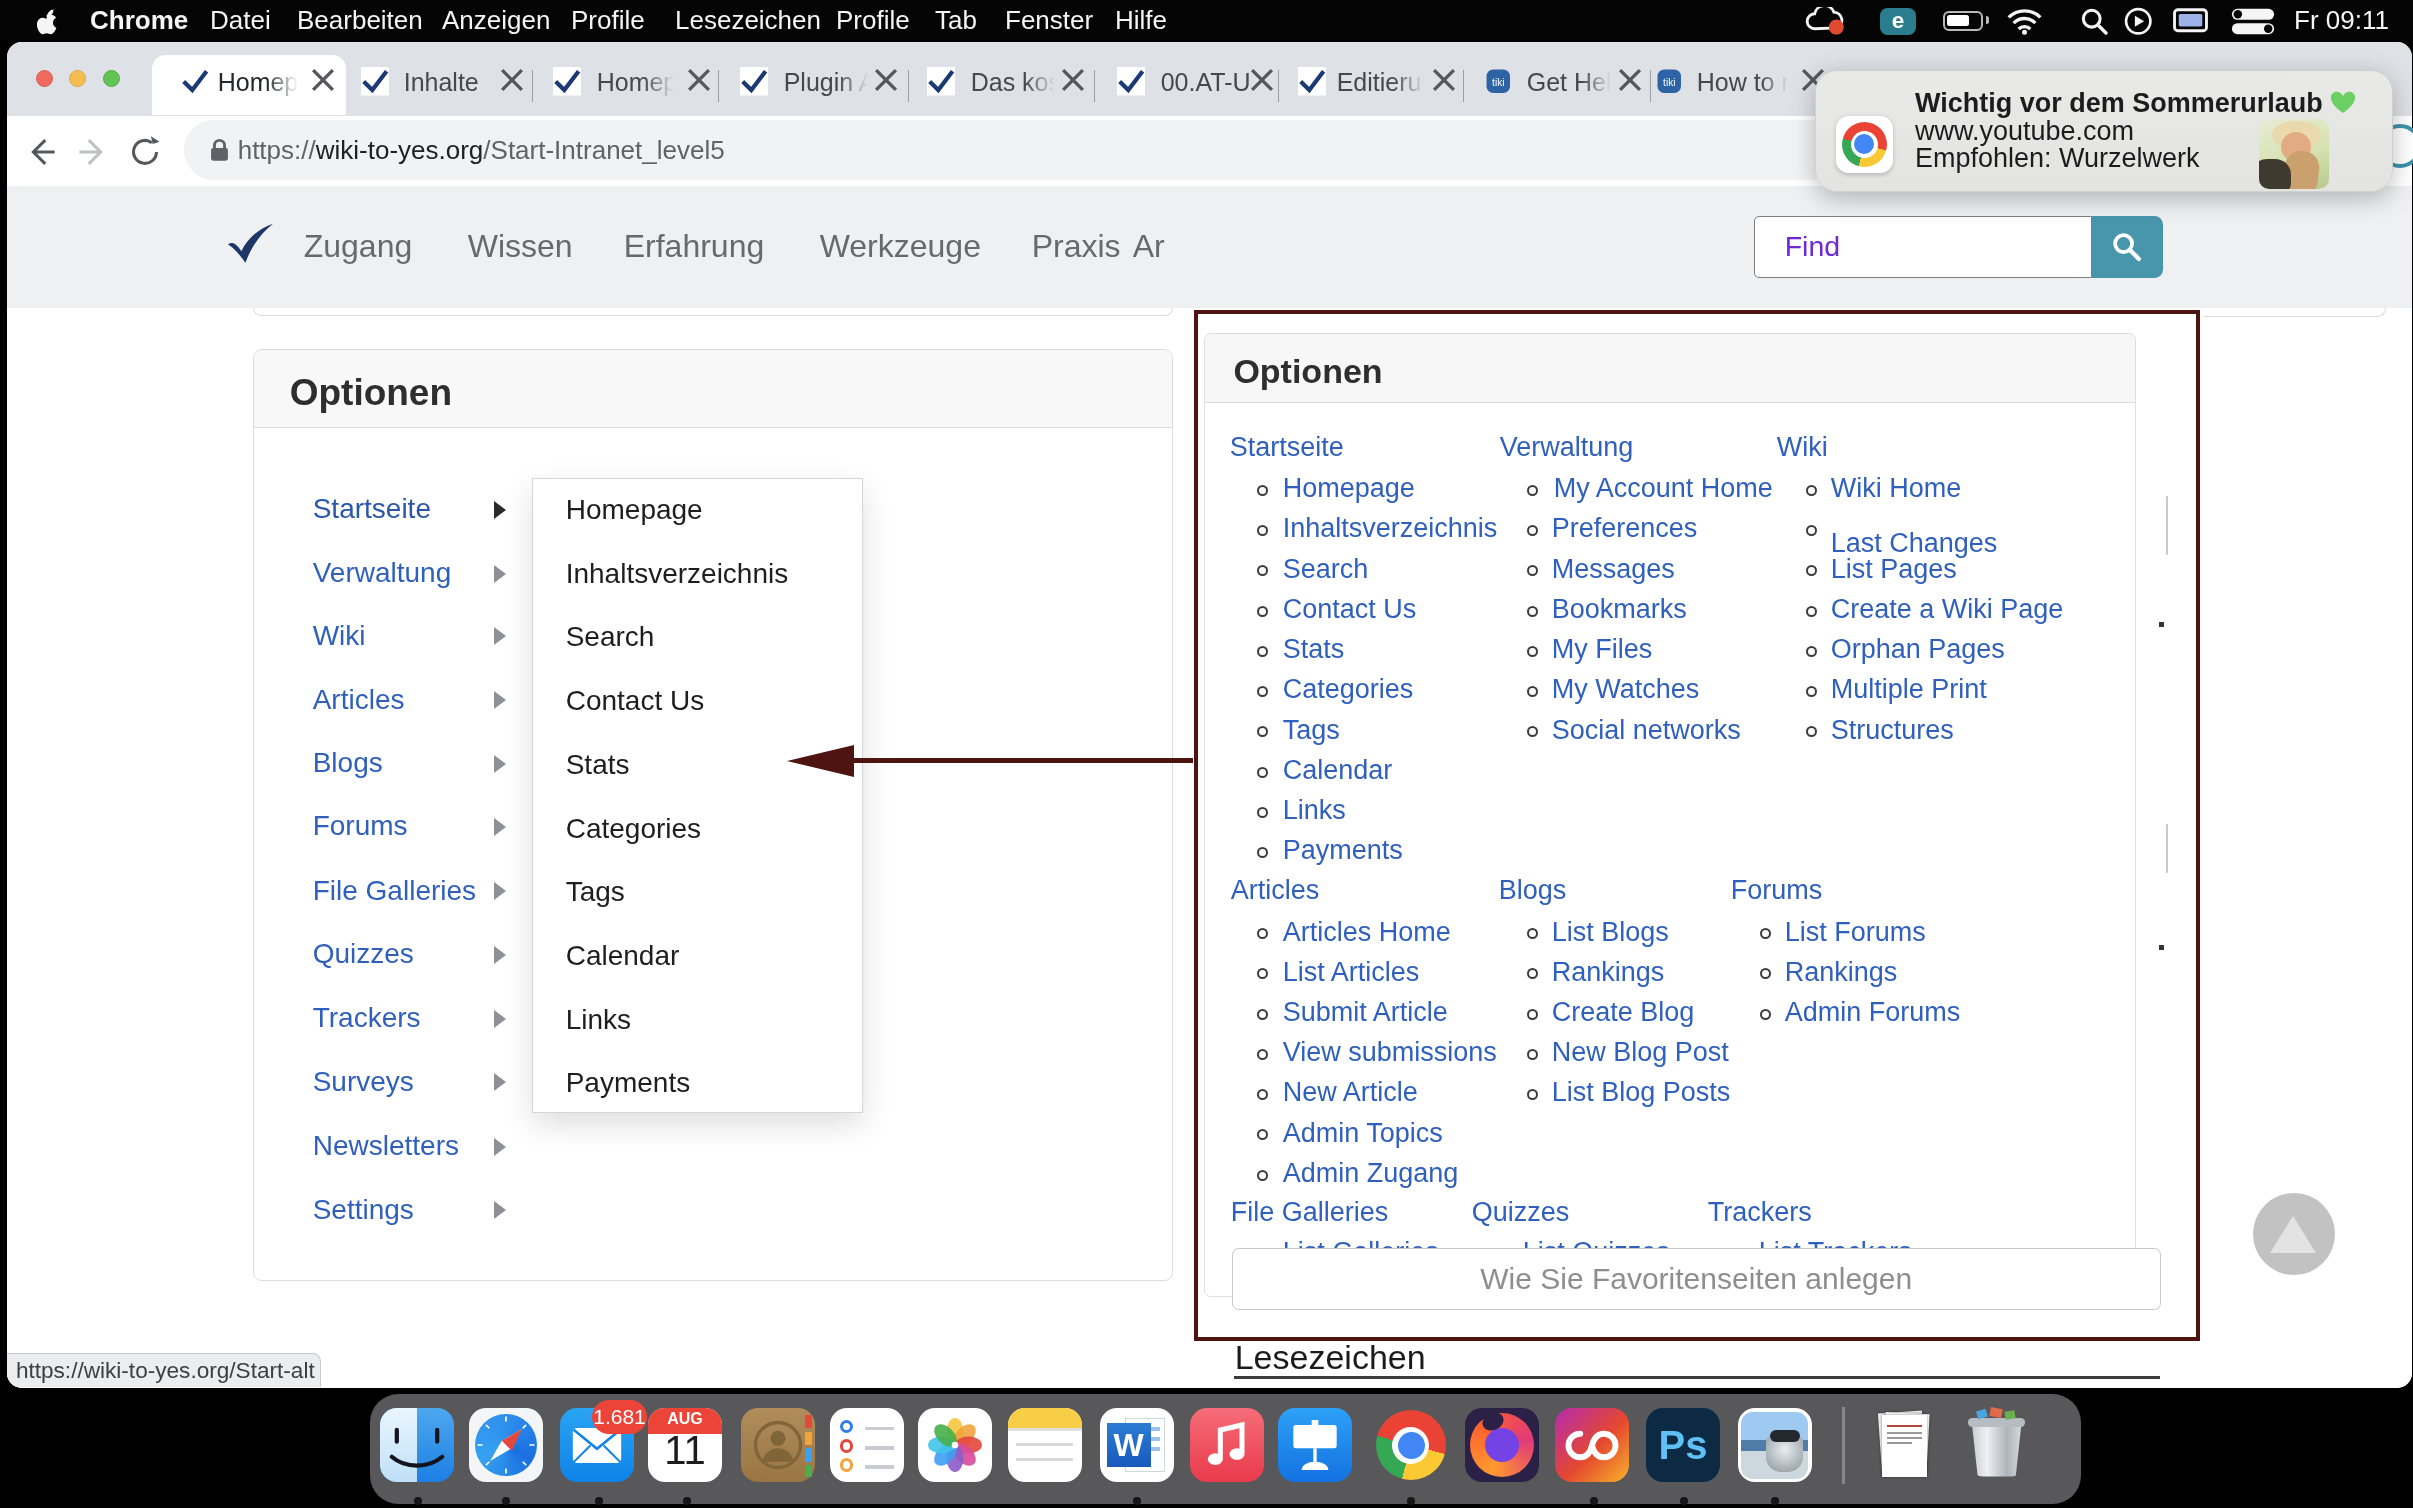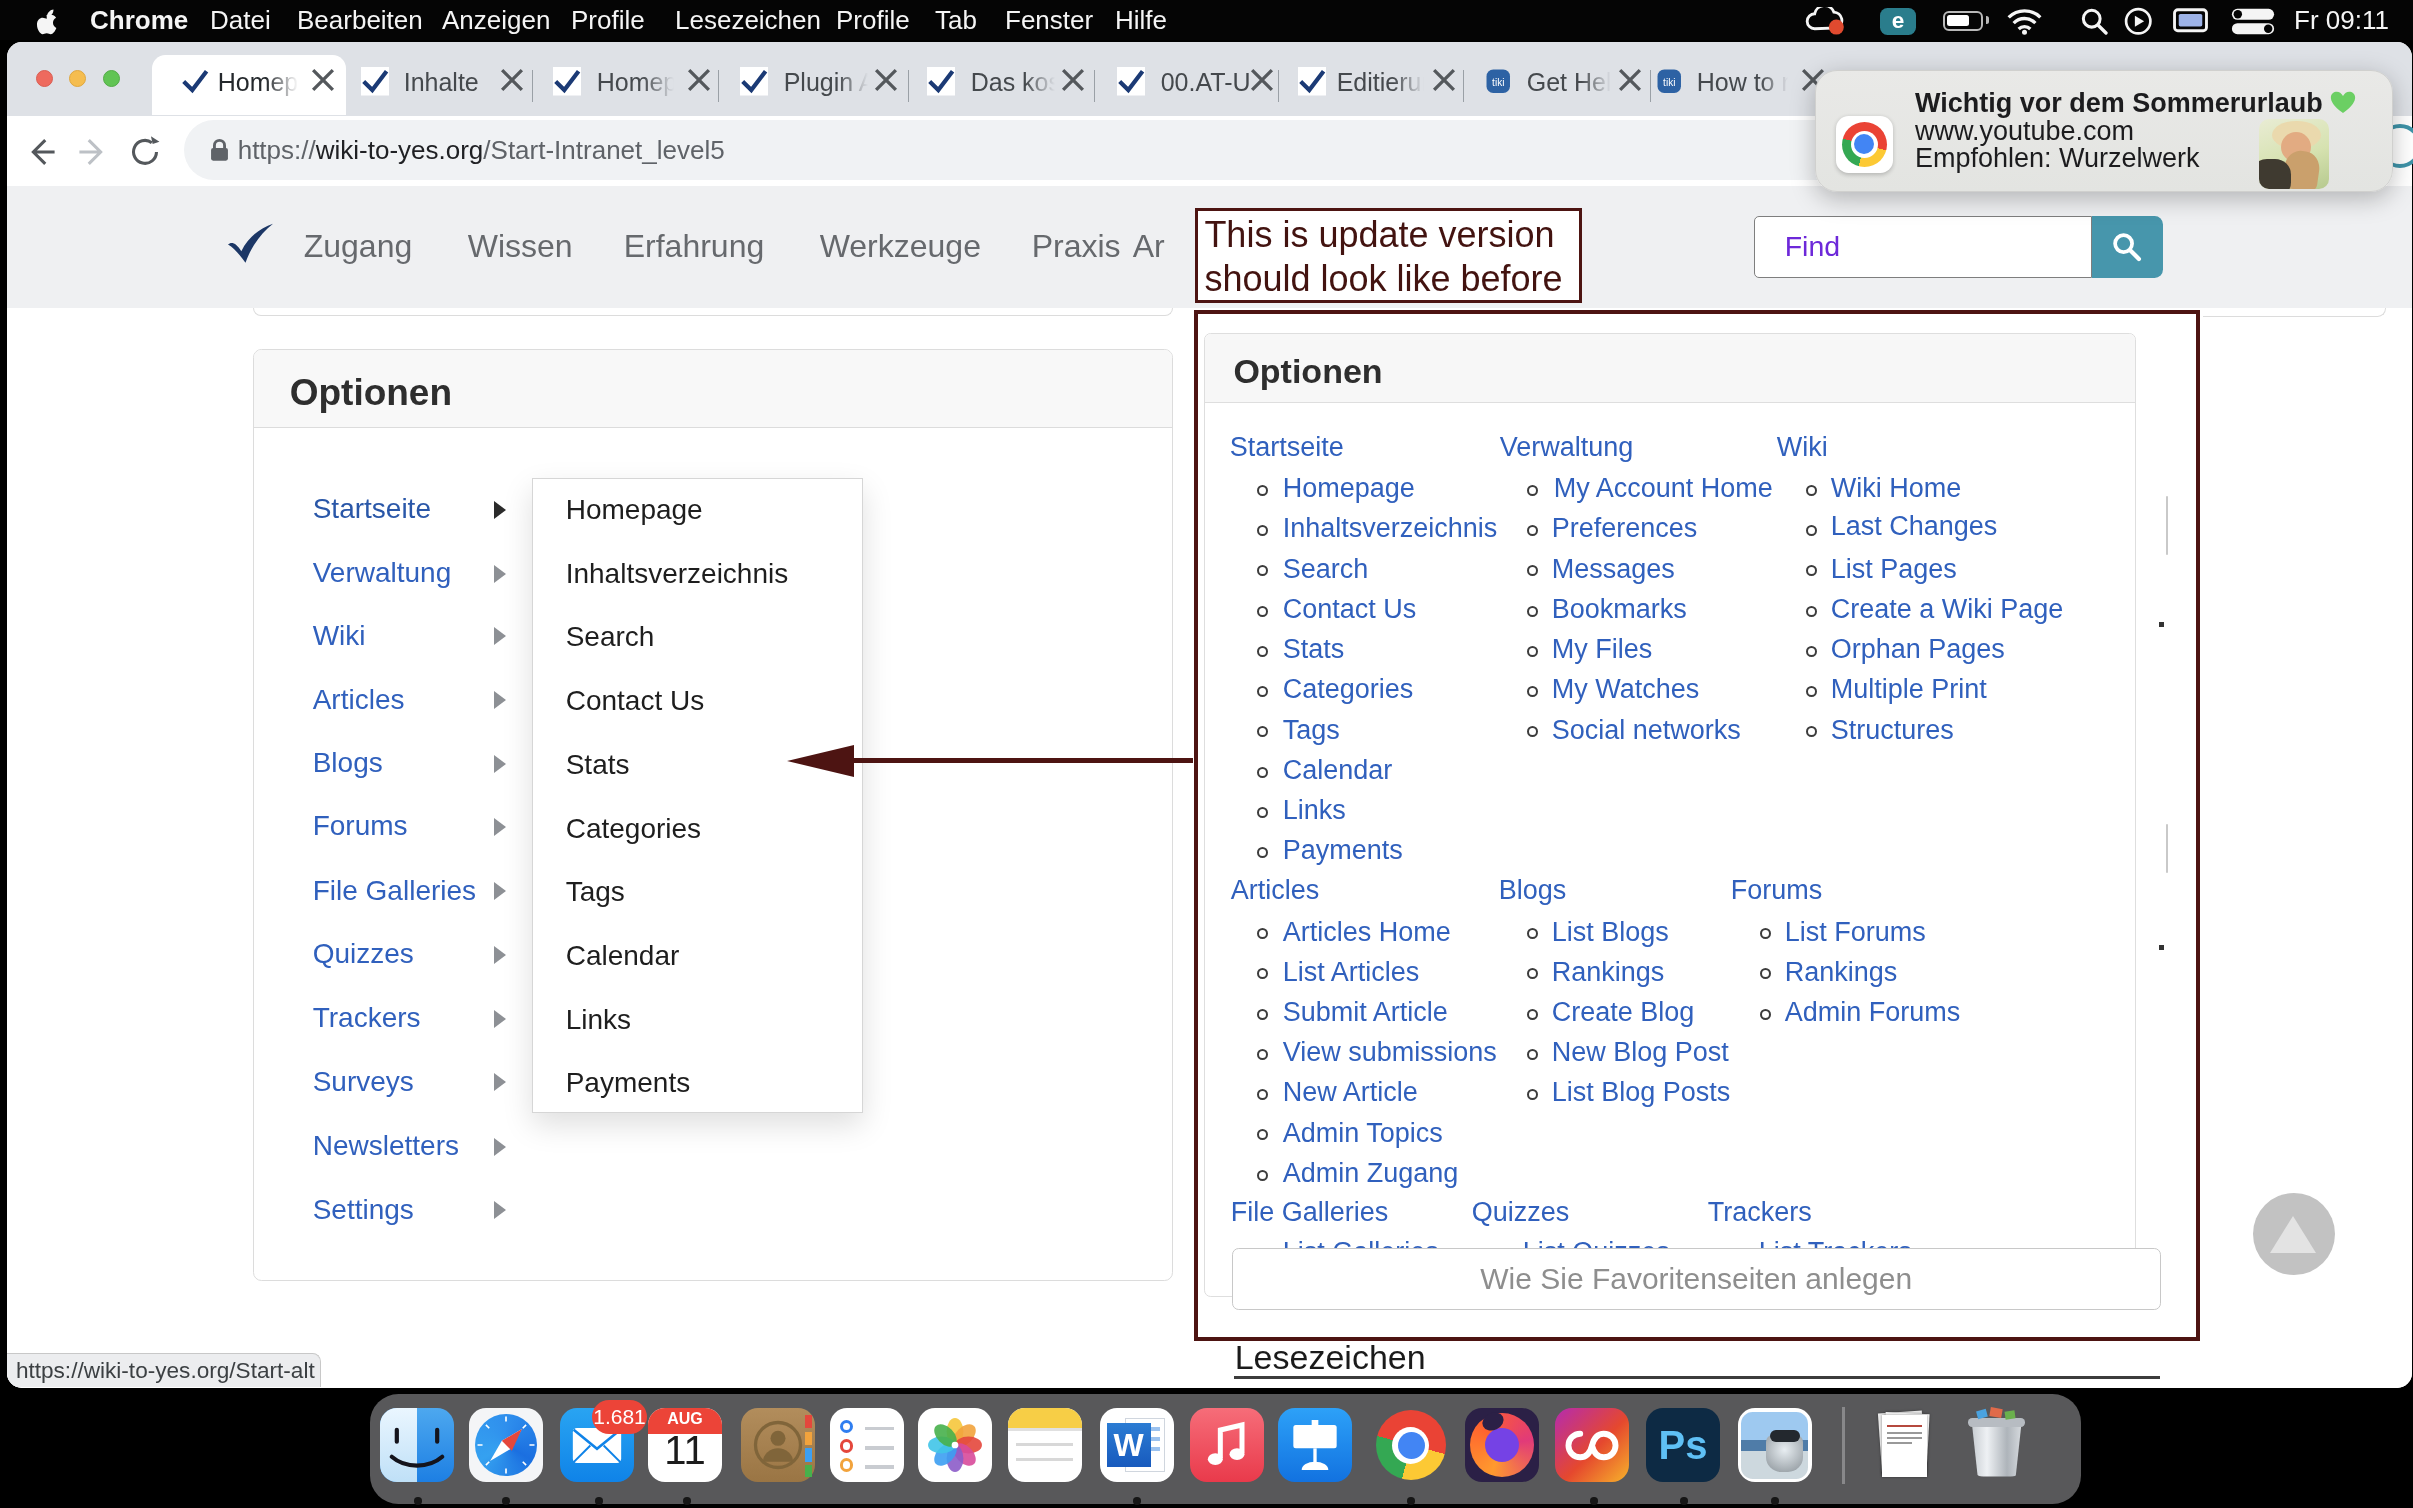--- a/index.html
+++ b/index.html
@@ -250,21 +250,20 @@
       <span class="pnav" style="left:461px">Wissen</span>
       <span class="pnav" style="left:617px">Erfahrung</span>
       <span class="pnav" style="left:813px">Werkzeuge</span>
       <span class="pnav" style="left:1025px">Praxis</span>
       <span class="pnav" style="left:1126px">Ar</span>
     </div>
 
     <div class="abs" style="left:246px;top:122px;width:920px;height:8.4px;background:#fff;border:1.7px solid #dcdcdc;border-top:none;border-radius:0 0 8.4px 8.4px"></div>
     <div class="abs" style="left:2196px;top:122px;width:183px;height:9.2px;background:#fff;border-bottom:1.7px solid #dcdcdc;border-right:1.7px solid #dcdcdc;border-radius:0 0 8.4px 0"></div>
 
-    <div class="abs" style="left:1188px;top:22px;width:387px;height:95px;background:#fff;border:3.4px solid #4d1412;color:#431310;font-size:36px;line-height:44px;padding:1.7px 0 0 6.7px">This is update version should look like before</div>
 
     <div class="abs" style="left:1747px;top:30px;width:338px;height:62px;background:#fff;border:1.7px solid #7e7e7e;border-radius:5px 0 0 5px;font-size:28.5px;color:#6d28d9;line-height:59px;padding-left:30px">Find</div>
     <div class="abs" style="left:2085px;top:30px;width:71px;height:62px;background:#4796ac;border-radius:0 8.4px 8.4px 0">
       <svg class="abs" style="left:18.4px;top:14.2px" width="34" height="34" viewBox="0 0 40 40">
           <circle cx="16" cy="16" r="10" fill="none" stroke="#fff" stroke-width="4.4"></circle>
           <path d="M24 24 L34 34" stroke="#fff" stroke-width="5" stroke-linecap="round"></path>
         </svg>
     </div>
 
     <div id="lcard">
@@ -352,21 +351,21 @@
       <span class="ritem" style="left:354px;top:280px">Bookmarks</span>
         <div class="rbul" style="left:329px;top:292px"></div>
       <span class="ritem" style="left:354px;top:320px">My Files</span>
         <div class="rbul" style="left:329px;top:332px"></div>
       <span class="ritem" style="left:354px;top:360px">My Watches</span>
         <div class="rbul" style="left:329px;top:372px"></div>
       <span class="ritem" style="left:354px;top:401px">Social networks</span>
         <div class="rbul" style="left:329px;top:412px"></div>
       <span class="ritem" style="left:633px;top:159px">Wiki Home</span>
         <div class="rbul" style="left:608px;top:171px"></div>
-      <span class="ritem" style="left:633px;top:197px">Last Changes</span>
+      <span class="ritem" style="left:633px;top:214px">Last Changes</span>
         <div class="rbul" style="left:608px;top:211px"></div>
       <span class="ritem" style="left:633px;top:240px">List Pages</span>
         <div class="rbul" style="left:608px;top:251px"></div>
       <span class="ritem" style="left:633px;top:280px">Create a Wiki Page</span>
         <div class="rbul" style="left:608px;top:292px"></div>
       <span class="ritem" style="left:633px;top:320px">Orphan Pages</span>
         <div class="rbul" style="left:608px;top:332px"></div>
       <span class="ritem" style="left:633px;top:360px">Multiple Print</span>
         <div class="rbul" style="left:608px;top:372px"></div>
       <span class="ritem" style="left:633px;top:401px">Structures</span>

